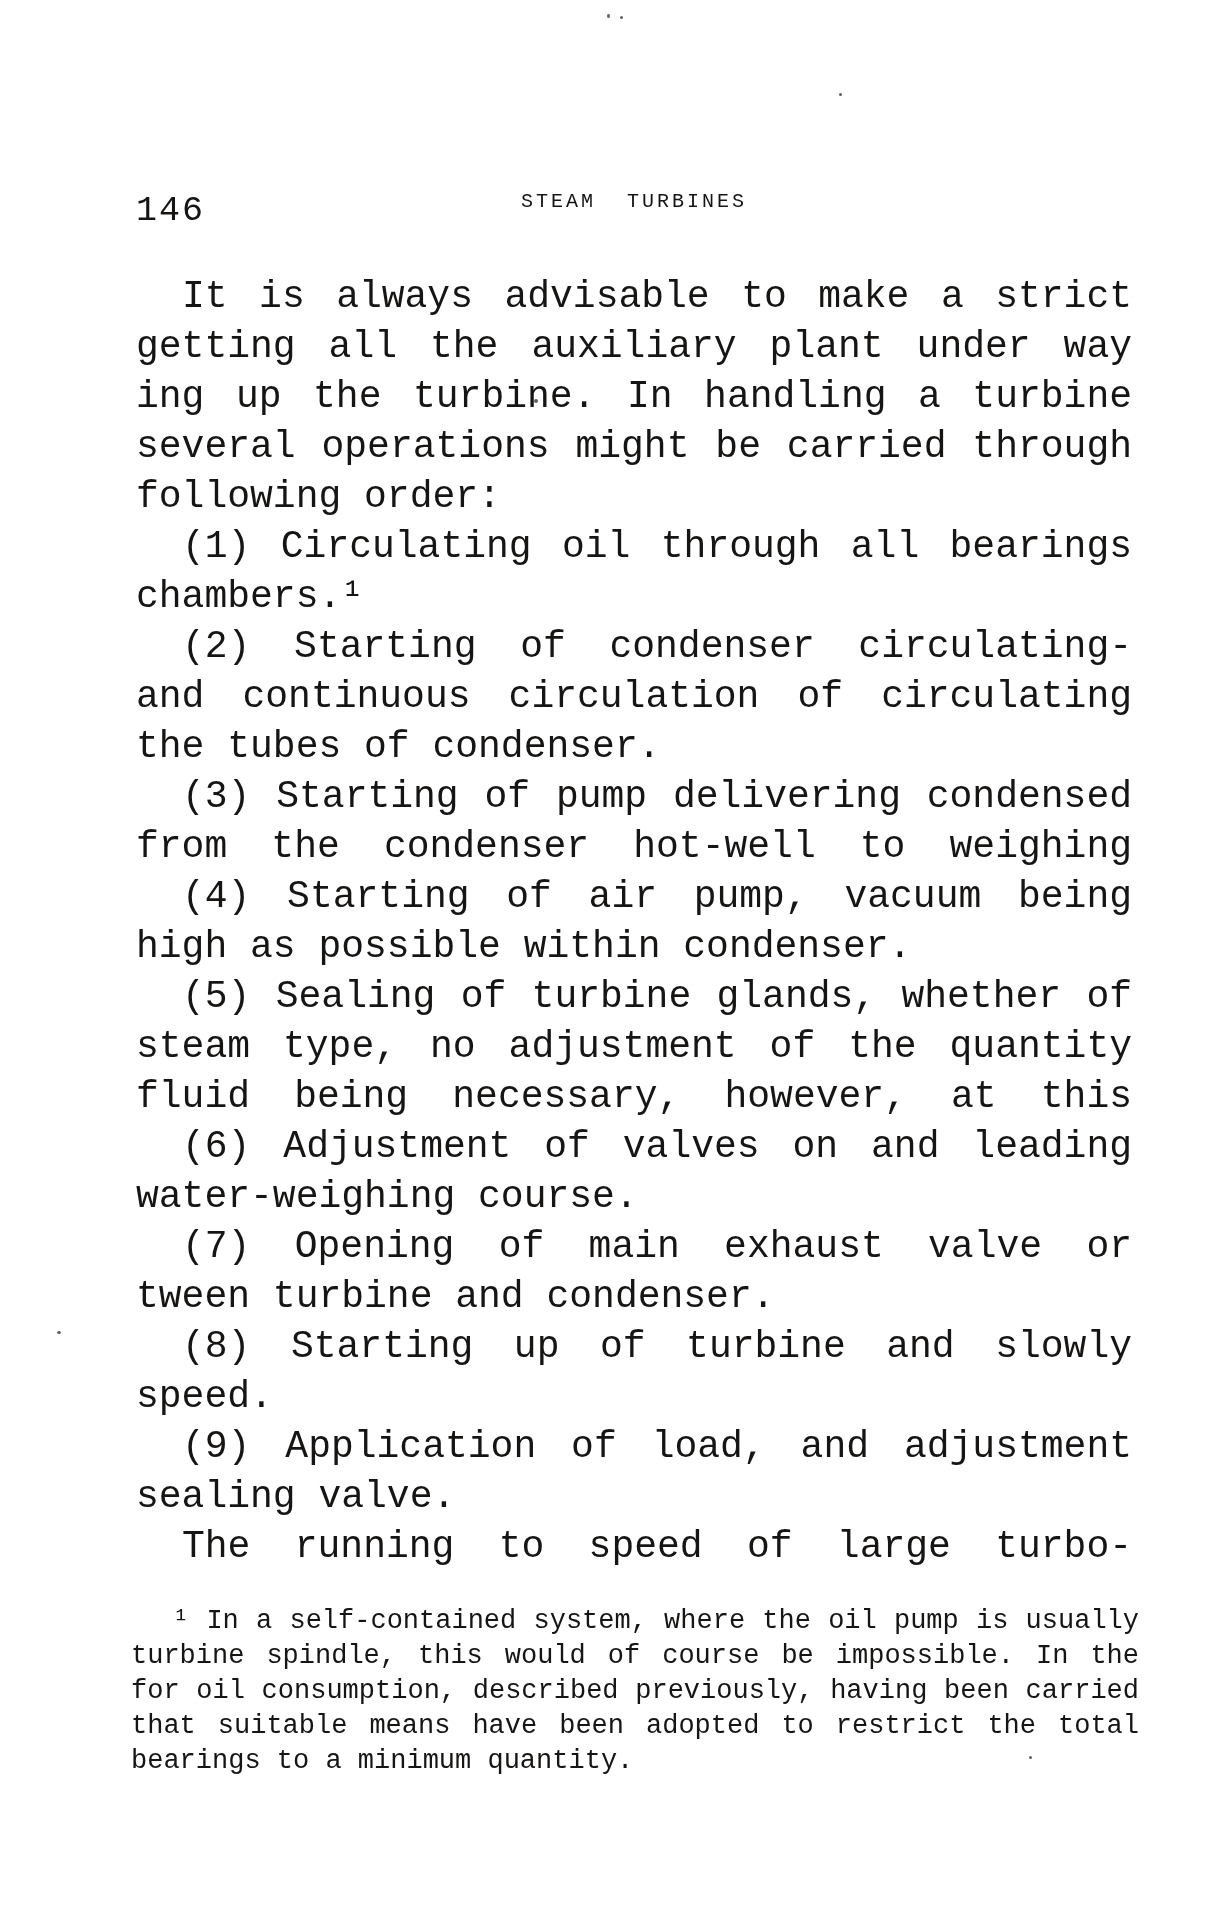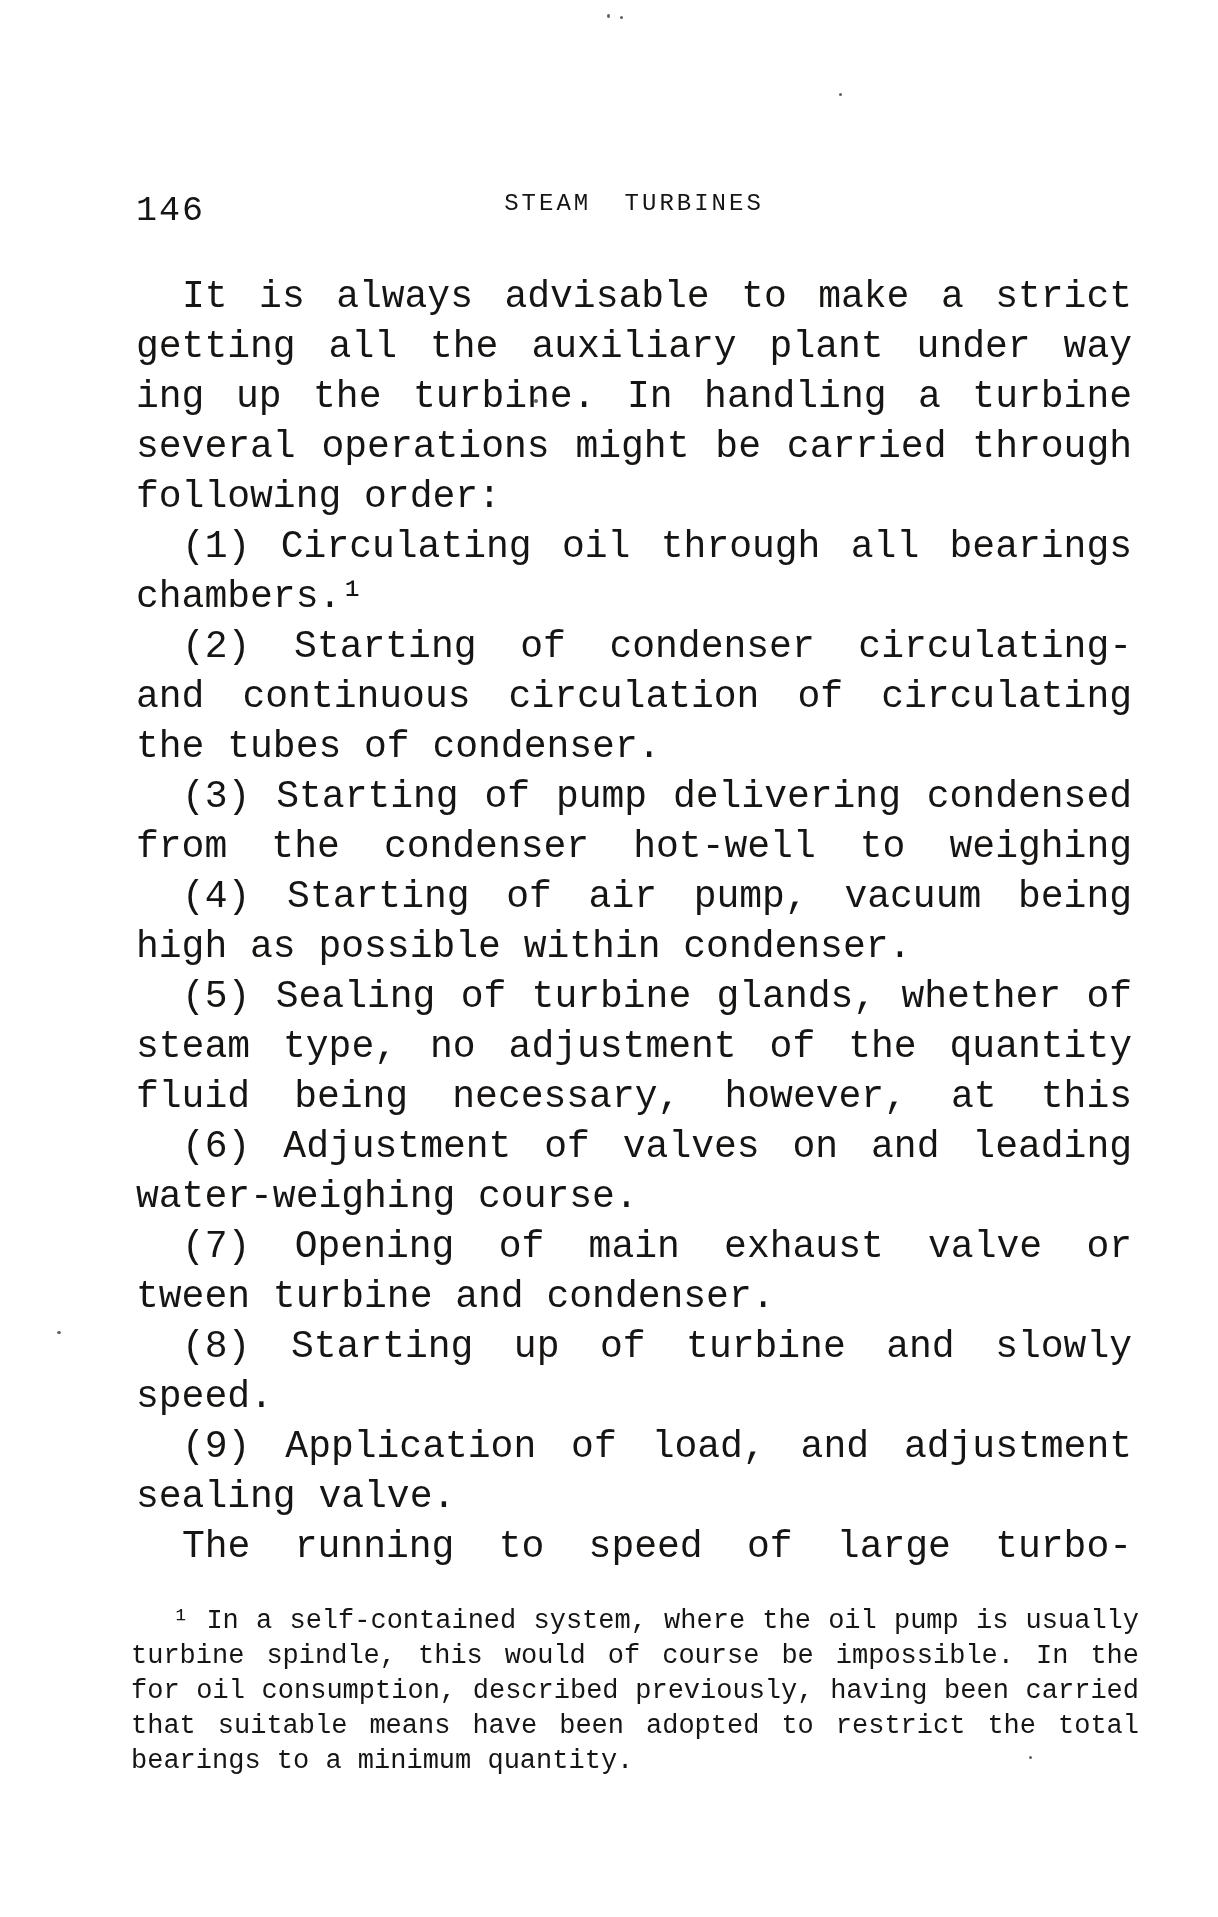--- a/index.html
+++ b/index.html
@@ -27,21 +27,21 @@
   }
   .page-number {
     position: absolute;
     left: 0;
     top: 3px;
     font-size: 35px;
     letter-spacing: 2px;
   }
   .running-title {
     text-align: center;
-    font-size: 24px;
+    font-size: 20px;
     letter-spacing: 3px;
     word-spacing: 16px;
     padding-top: 2px;
   }
   
   .body-text {
     position: absolute;
     top: 272px;
     left: 120px;
     width: 996px;

